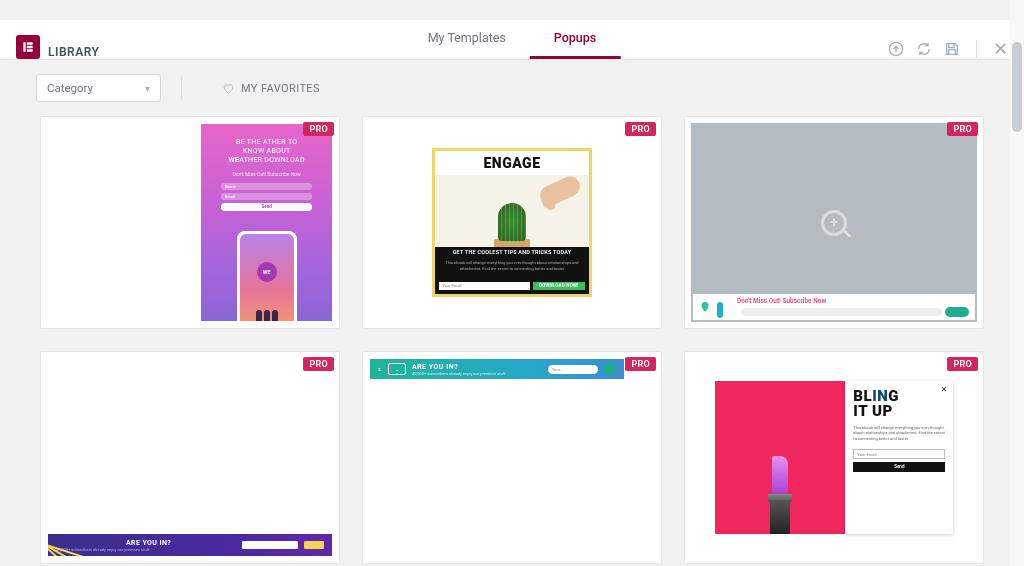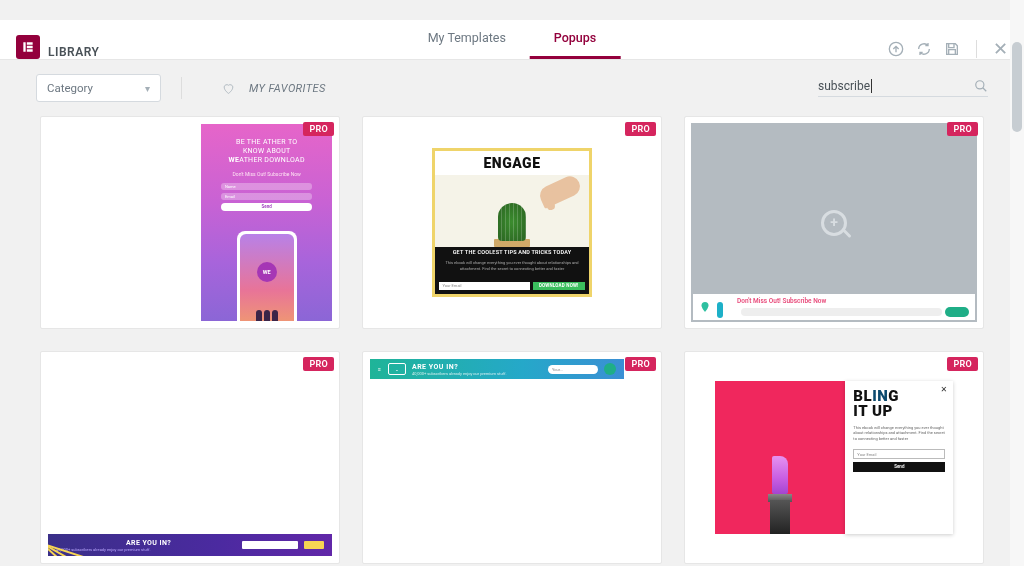--- a/index.html
+++ b/index.html
@@ -15,21 +15,21 @@
   .tab.active { color:#93003c; border-bottom-color:#93003c; font-weight:500; }
   .header-actions { margin-left:auto; display:flex; align-items:center; gap:12px; color:#a4afb7; }
   .hicon { width:16px; height:16px; cursor:pointer; fill:#a4afb7; }
   .divider { width:1px; height:18px; background:#ddd; margin:0 4px;}
   .close-x { font-size:18px; cursor:pointer; }
 
   
   .filter-row { height:56px; display:flex; align-items:center; padding:0 36px; }
   .cat-select { width:125px; height:28px; background:#fff; border:1px solid #d5dadf; border-radius:3px; display:flex; align-items:center; padding:0 10px; font-size:11.5px; color:#6d7882; justify-content:space-between; cursor:pointer; }
   .chev { font-size:10px; color:#a4afb7; }
-  .fav { display:flex; align-items:center; gap:14px; margin-left:40px; font-size:11px; color:#6d7882; letter-spacing:.4px; cursor:pointer;font-style:italic; }
+  .fav { display:flex; align-items:center; gap:6px; margin-left:40px; font-size:11px; color:#6d7882; letter-spacing:.4px; cursor:pointer; }
   .fav svg { width:13px; height:13px; stroke:#a4afb7; fill:none; }
   .vline { width:1px; height:22px; background:#ddd; margin-left:20px; }
   .search-wrap { margin-left:auto; width:170px; border-bottom:1px solid #d5dadf; display:flex; align-items:center; padding-bottom:3px; }
   .cursor { display:inline-block; width:1px; height:14px; background:#333; margin-left:1px; animation:blink 1s step-end infinite; }
   @keyframes blink { 50%{opacity:0;} }
   .search-wrap svg { width:14px; height:14px; fill:none; stroke:#a4afb7; stroke-width:2; }
 
   
   .grid { display:grid; grid-template-columns:repeat(3,300px); grid-auto-rows:213px; gap:22px; padding:0 36px; justify-content:center; }
   .card { background:#fff; border:1px solid #e6e6e6; border-radius:2px; position:relative; padding:7px; cursor:pointer; overflow:hidden; }
@@ -163,29 +163,20 @@
     <span>Category</span>
     <span class="chev">▾</span>
   </div>
   <div class="vline"></div>
   <div class="fav">
     <svg viewBox="0 0 24 24">
         <path d="M12 21s-8-5-8-12a5 5 0 0 1 8-3 5 5 0 0 1 8 3c0 7-8 12-8 12z" stroke-width="1.5"></path>
       </svg>
     <span>MY FAVORITES</span>
   </div>
-  <div class="search-wrap">
-    <span style="font-size:12px;color:#495157;">subscribe</span>
-      <span class="cursor"></span>
-    <span style="flex:1"></span>
-    <svg viewBox="0 0 24 24">
-        <circle cx="10" cy="10" r="7"></circle>
-        <path d="M21 21l-6-6"></path>
-      </svg>
-  </div>
 </div>
 
 <div class="grid">
 
   <div class="card c1">
     <div class="pro">PRO</div>
     <div class="inner">
       <div class="bg">
         <div class="h1"><span>BE THE ATHER TO</span><br><span>KNOW ABOUT</span><br><b>WE</b><span>ATHER DOWNLOAD</span></div>
         <div class="sub">Don't Miss Out! Subscribe Now</div>

